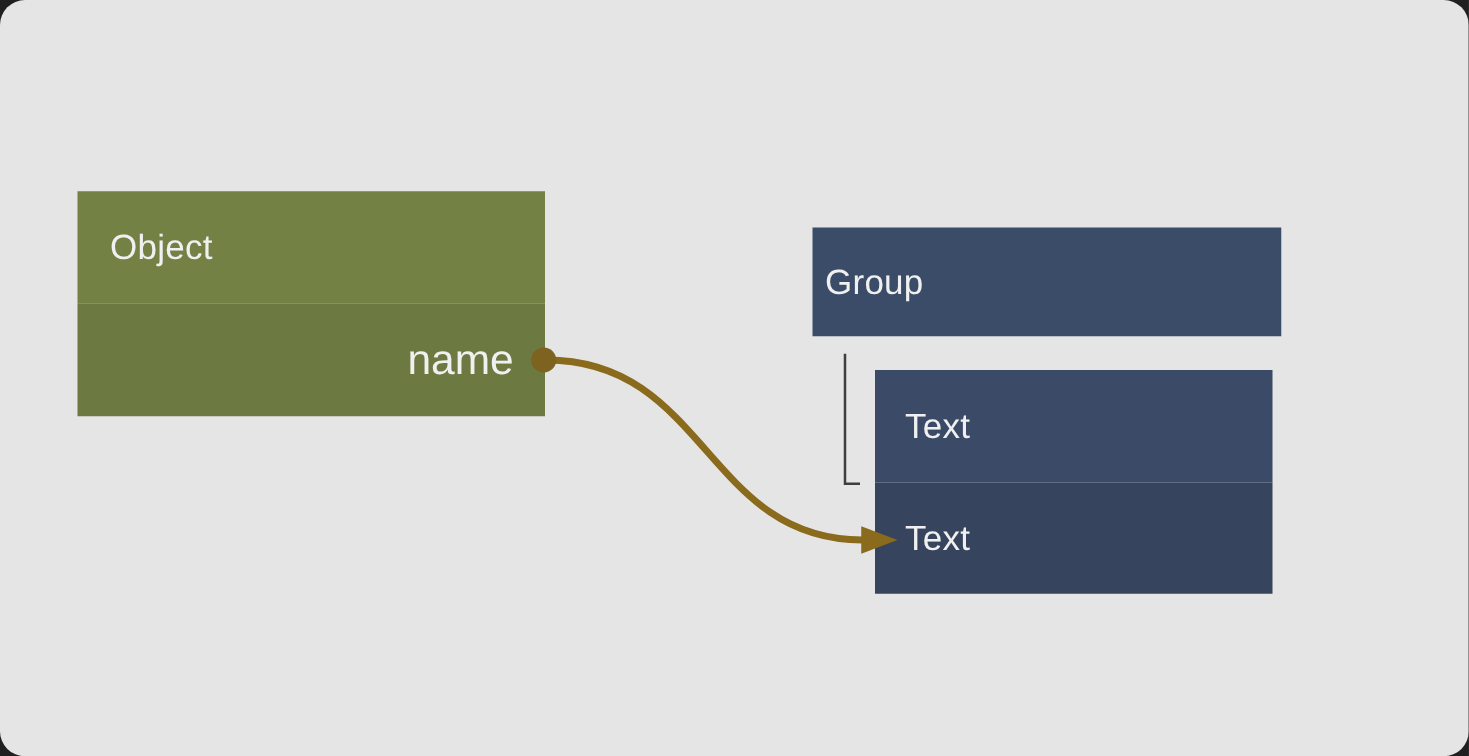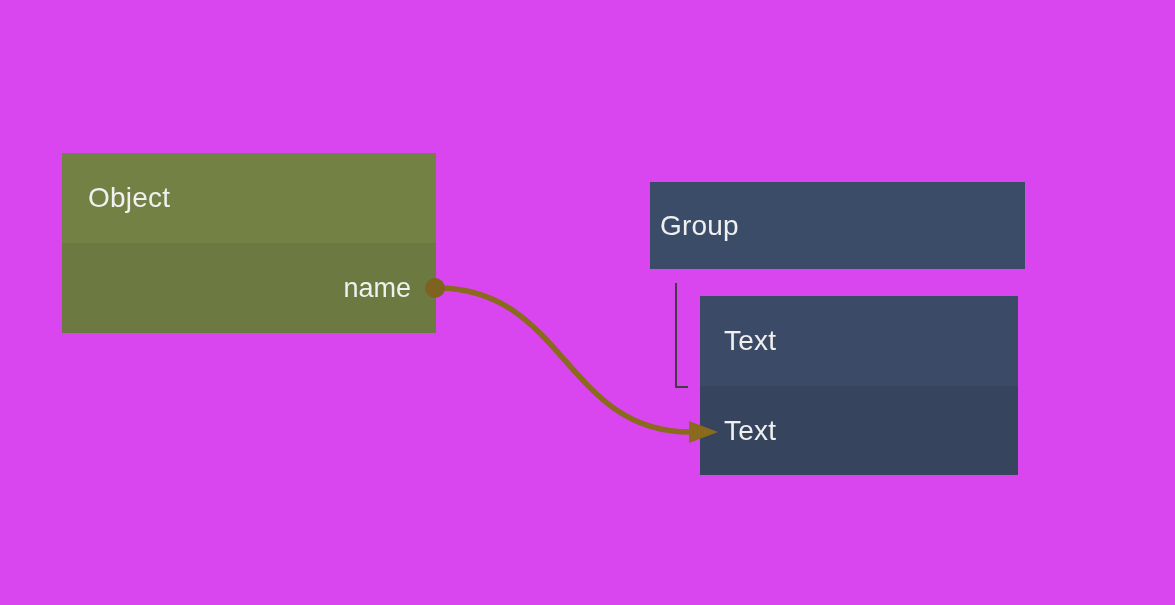--- a/index.html
+++ b/index.html
@@ -39,21 +39,21 @@
   }
   .object-body {
     height: 90px;
     display: flex;
     align-items: center;
     justify-content: flex-end;
     padding-right: 25px;
     box-sizing: border-box;
   }
   .port-label {
-    font-size: 27px;
+    font-size: 34px;
     line-height: 1;
   }
   
   .group-node {
     left: 650px;
     top: 182px;
     width: 375px;
     height: 87px;
     display: flex;
     align-items: center;
@@ -90,21 +90,21 @@
     pointer-events: none;
   }
   .overlay .clickable {
     pointer-events: auto;
     cursor: pointer;
   }
 </style>
 </head>
 <body>
 
-<div class="canvas" style="background-color: #d946ef; color: rgb(240, 240, 240);">
+<div class="canvas" style="background-color: #e5e5e5; color: rgb(240, 240, 240); border-radius: 20px;">
 
   <div class="node object-node">
     <div class="object-header" style="background-color: rgb(115, 129, 69);">
       <span class="node-title">Object</span>
     </div>
     <div class="object-body" style="background-color: rgb(108, 121, 64);">
       <span class="port-label">name</span>
     </div>
   </div>
 

